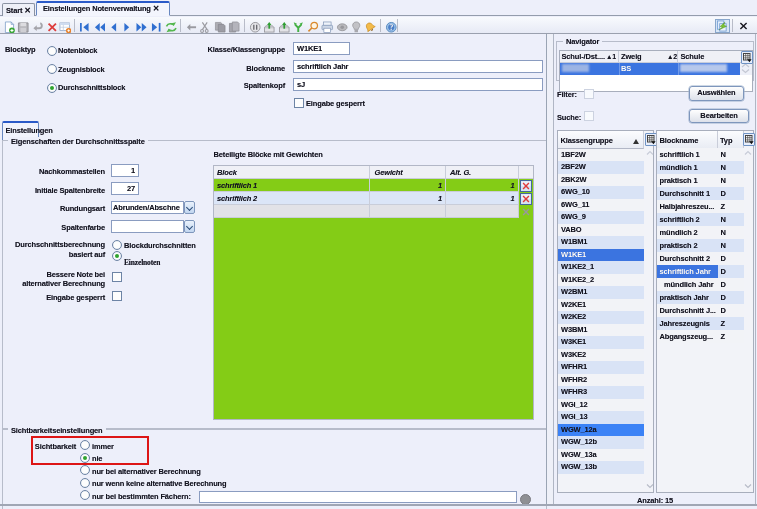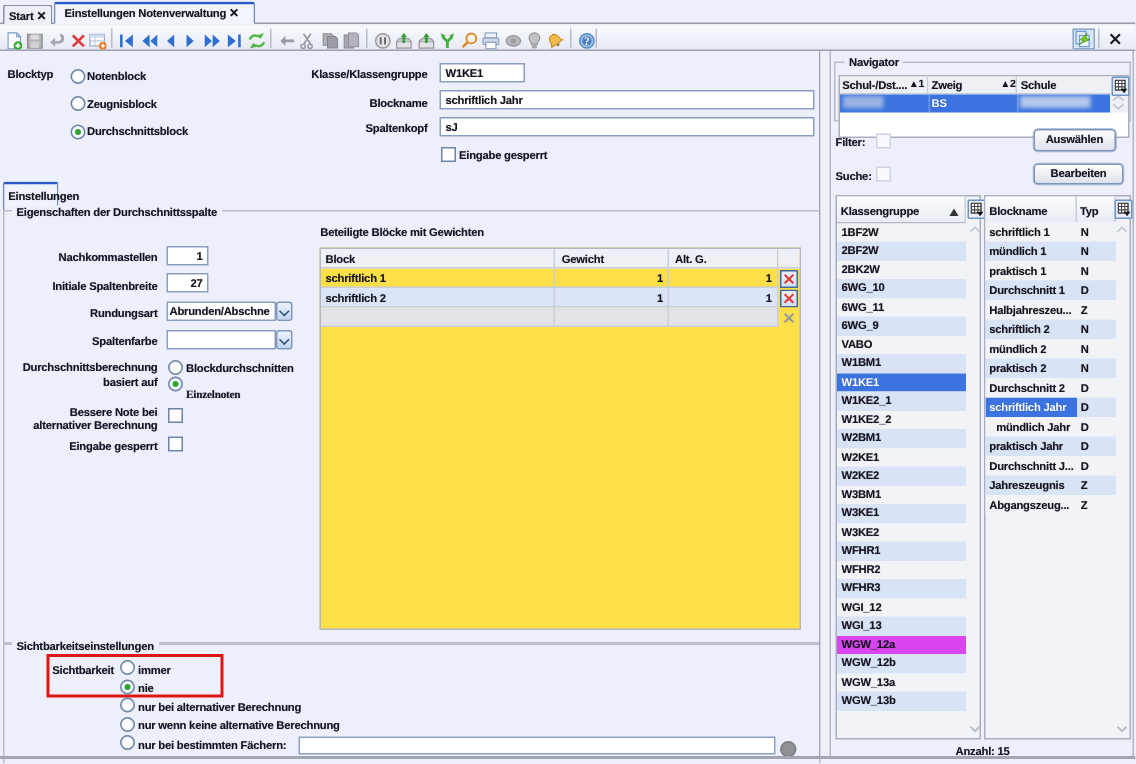--- a/index.html
+++ b/index.html
@@ -232,21 +232,21 @@
 <div class="lbl" style="left:124px;top:258px;font-family:Liberation Serif, serif;">Einzelnoten</div>
 
 <div class="lblr" style="left:5px;top:269.5px;width:100px;">Bessere Note bei</div>
 <div class="lblr" style="left:5px;top:278.5px;width:100px;">alternativer Berechnung</div>
 <div class="cb" style="left:112px;top:272px;"></div>
 
 <div class="lblr" style="left:5px;top:293px;width:100px;">Eingabe gesperrt</div>
 <div class="cb" style="left:112px;top:291px;"></div>
 
 <div class="lbl" style="left:213.5px;top:149.5px;">Beteiligte Blöcke mit Gewichten</div>
-<div class="abs" style="left:213px;top:165px;width:320.5px;height:255px;background:#fde047;border:1px solid #b2b7c6;">
+<div class="abs" style="left:213px;top:165px;width:320.5px;height:255px;background:#84cc16;border:1px solid #b2b7c6;font-style:italic;">
 
   <div class="cell" style="left:0;top:0;width:155.5px;height:13px;background:#eff0f6;border-right:1px solid #c9cdd9;border-bottom:1px solid #c9cdd9;padding:2px 0 0 3px;">Block</div>
   <div class="cell" style="left:155.5px;top:0;width:76.5px;height:13px;background:#eff0f6;border-right:1px solid #c9cdd9;border-bottom:1px solid #c9cdd9;padding:2px 0 0 5px;">Gewicht</div>
   <div class="cell" style="left:232px;top:0;width:72.5px;height:13px;background:#eff0f6;border-right:1px solid #c9cdd9;border-bottom:1px solid #c9cdd9;padding:2px 0 0 4px;">Alt. G.</div>
   <div class="cell" style="left:304.5px;top:0;width:14px;height:13px;background:#eff0f6;border-bottom:1px solid #c9cdd9;"></div>
 
   <div class="cell" style="left:0;top:13px;width:155.5px;height:13px;border-right:1px solid #c9cdd9;border-bottom:1px solid #c9cdd9;padding:2px 0 0 3px;">schriftlich 1</div>
   <div class="cell" style="left:155.5px;top:13px;width:76.5px;height:13px;border-right:1px solid #c9cdd9;border-bottom:1px solid #c9cdd9;padding:2px 3px 0 0;text-align:right;">1</div>
   <div class="cell" style="left:232px;top:13px;width:72.5px;height:13px;border-right:1px solid #c9cdd9;border-bottom:1px solid #c9cdd9;padding:2px 3px 0 0;text-align:right;">1</div>
   <svg class="abs" style="left:306px;top:14px" width="12" height="12" viewBox="0 0 12 12">
@@ -356,21 +356,21 @@
       <div class="lrow" style="left:0;top:167.5px;width:86px;height:12.5px;line-height:12.5px;background:#f2f3f7;color:#14141e">W2KE1</div>
       <div class="lrow" style="left:0;top:180px;width:86px;height:30px;line-height:12.5px;background:#d9e3f6;color:#14141e">W2KE2</div>
       <div class="lrow" style="left:0;top:192.5px;width:86px;height:12.5px;line-height:12.5px;background:#f2f3f7;color:#14141e">W3BM1</div>
       <div class="lrow" style="left:0;top:205px;width:86px;height:12.5px;line-height:12.5px;background:#d9e3f6;color:#14141e">W3KE1</div>
       <div class="lrow" style="left:0;top:217.5px;width:86px;height:12.5px;line-height:12.5px;background:#f2f3f7;color:#14141e">W3KE2</div>
       <div class="lrow" style="left:0;top:230px;width:86px;height:12.5px;line-height:12.5px;background:#d9e3f6;color:#14141e">WFHR1</div>
       <div class="lrow" style="left:0;top:242.5px;width:86px;height:12.5px;line-height:12.5px;background:#f2f3f7;color:#14141e">WFHR2</div>
       <div class="lrow" style="left:0;top:255px;width:86px;height:12.5px;line-height:12.5px;background:#d9e3f6;color:#14141e">WFHR3</div>
       <div class="lrow" style="left:0;top:267.5px;width:86px;height:12.5px;line-height:12.5px;background:#f2f3f7;color:#14141e">WGI_12</div>
       <div class="lrow" style="left:0;top:280px;width:86px;height:12.5px;line-height:12.5px;background:#d9e3f6;color:#14141e">WGI_13</div>
-      <div class="lrow" style="left:0;top:292.5px;width:86px;height:12.5px;line-height:12.5px;background:#d946ef;color:#14141e">WGW_12a</div>
+      <div class="lrow" style="left:0;top:292.5px;width:86px;height:12.5px;line-height:12.5px;background:#3b82f6;color:#14141e">WGW_12a</div>
       <div class="lrow" style="left:0;top:305px;width:86px;height:12.5px;line-height:12.5px;background:#d9e3f6;color:#14141e">WGW_12b</div>
       <div class="lrow" style="left:0;top:317.5px;width:86px;height:12.5px;line-height:12.5px;background:#f2f3f7;color:#14141e">WGW_13a</div>
       <div class="lrow" style="left:0;top:330px;width:86px;height:12.5px;line-height:12.5px;background:#d9e3f6;color:#14141e">WGW_13b</div>
     </div>
   <div class="abs" style="left:87.5px;top:18px;width:8px;height:9px;"><svg width="8" height="8" viewBox="0 0 8 8">
         <path d="M1 5.5 4 2.5 7 5.5" fill="none" stroke="#c8ccd8" stroke-width="1.2"></path>
       </svg></div>
   <div class="abs" style="left:87.5px;top:351px;width:8px;height:9px;"><svg width="8" height="8" viewBox="0 0 8 8">
         <path d="M1 2.5 4 5.5 7 2.5" fill="none" stroke="#b8bcc8" stroke-width="1.2"></path>
       </svg></div>

